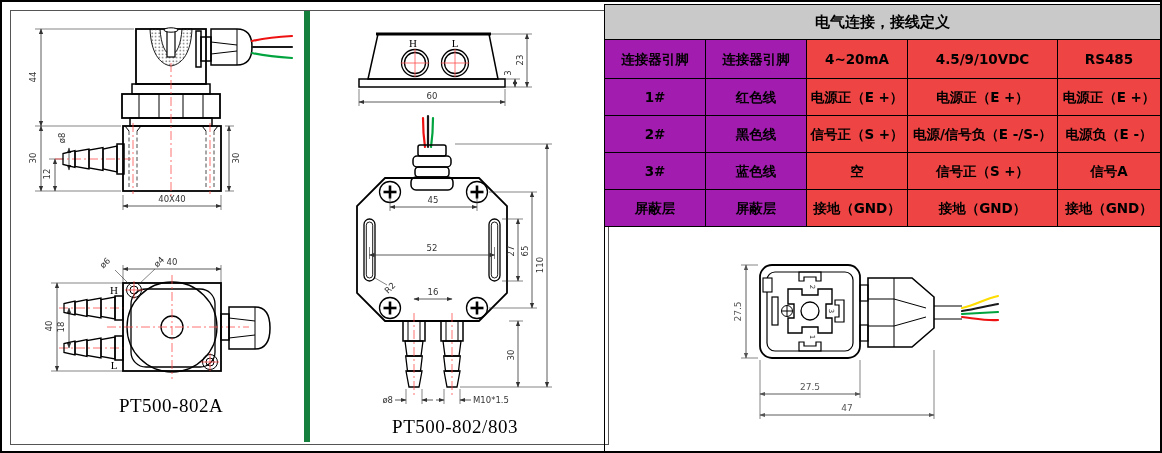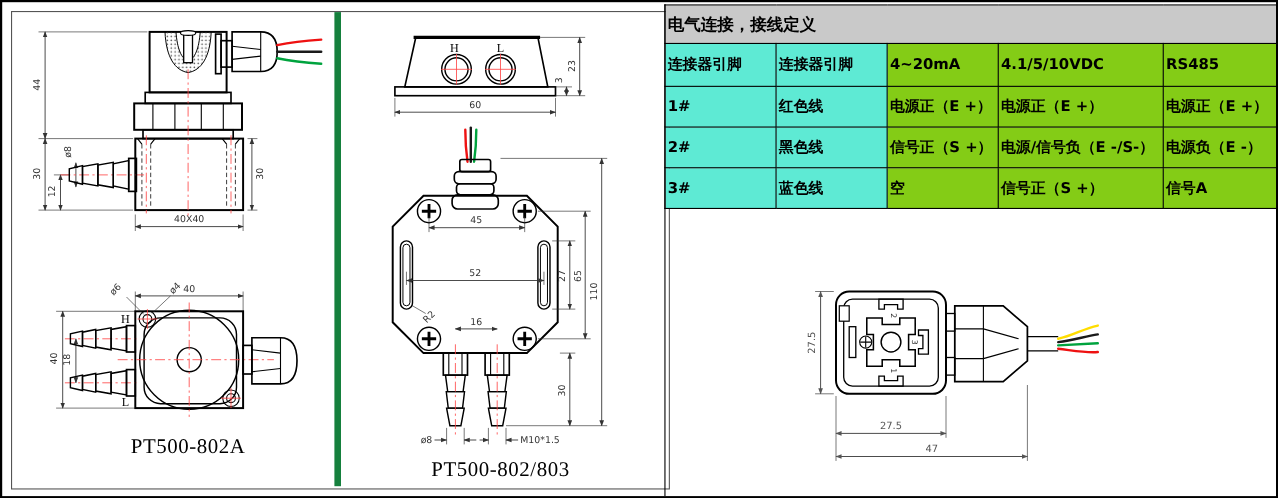--- a/index.html
+++ b/index.html
@@ -4,27 +4,27 @@
 <style>
   html,body{margin:0;padding:0;background:#e8e8e8;}
   .shot{position:relative;width:1162px;height:453px;background:#fff;border:2px solid #000;
         box-sizing:border-box;font-family:"DejaVu Sans",sans-serif;overflow:hidden;}
   .left-box{position:absolute;left:8px;top:8px;width:597px;height:433px;border:1px solid #555;display:flex;background:#fff;}
   .cellA{width:293px;height:431px;border-right:6px solid #15803d;}
   .cellB{flex:1;height:431px;}
   .vline{position:absolute;left:602px;top:2px;height:447px;width:0;border-left:1px solid #000;}
   .table-wrap{position:absolute;left:602px;top:2px;width:556px;}
   table{border-collapse:collapse;width:556px;table-layout:fixed;}
-  td{border:1px solid #000;text-align:left;vertical-align:middle;font-weight:bold;
+  td{border:1px solid #000;text-align:center;vertical-align:middle;font-weight:bold;
      font-size:13.5px;color:#000;padding:1px 2px;line-height:1.25;}
   .row-title td{background:#c9c9c9;font-size:15px;height:32px;}
   .row-head td{height:36px;}
   .row-data td{height:34px;}
-  .c-p{background:#5eead4;}
-  .c-y{background:#84cc16;}
+  .c-p{background:#a21caf;}
+  .c-y{background:#ef4444;}
   .conn-wrap{position:absolute;left:602px;top:245px;width:556px;height:204px;}
   svg{display:block;}
   .o2{fill:none;stroke:#000;stroke-width:1.8;}
   .o15{fill:none;stroke:#000;stroke-width:1.5;}
   .o13{fill:none;stroke:#000;stroke-width:1.3;}
   .o1{fill:none;stroke:#000;stroke-width:1;}
   .ext{stroke:#333;stroke-width:.6;fill:none;}
   .dl{stroke:#333;stroke-width:.8;fill:none;}
   .cl{stroke:#f44;stroke-width:.75;fill:none;stroke-dasharray:9 3 2 3;}
   .clr{stroke:#f44;stroke-width:.75;fill:none;}
@@ -308,21 +308,21 @@
           <col style="width:103px">
         </colgroup>
       <tbody>
           <tr class="row-title">
         <td colspan="5">电气连接，接线定义</td>
       </tr>
       <tr class="row-head">
         <td class="c-p">连接器引脚</td>
         <td class="c-p">连接器引脚</td>
         <td class="c-y">4~20mA</td>
-        <td class="c-y">4.1/5/10VDC</td>
+        <td class="c-y">4.5/9/10VDC</td>
         <td class="c-y">RS485</td>
       </tr>
       <tr class="row-data">
         <td class="c-p">1#</td>
         <td class="c-p">红色线</td>
         <td class="c-y">电源正（E +）</td>
         <td class="c-y">电源正（E +）</td>
         <td class="c-y">电源正（E +）</td>
       </tr>
       <tr class="row-data">
@@ -331,20 +331,27 @@
         <td class="c-y">信号正（S +）</td>
         <td class="c-y">电源/信号负（E -/S-）</td>
         <td class="c-y">电源负（E -）</td>
       </tr>
       <tr class="row-data">
         <td class="c-p">3#</td>
         <td class="c-p">蓝色线</td>
         <td class="c-y">空</td>
         <td class="c-y">信号正（S +）</td>
         <td class="c-y">信号A</td>
+      </tr>
+      <tr class="row-data">
+        <td class="c-p">屏蔽层</td>
+        <td class="c-p">屏蔽层</td>
+        <td class="c-y">接地（GND）</td>
+        <td class="c-y">接地（GND）</td>
+        <td class="c-y">接地（GND）</td>
       </tr>
     </tbody>
       </table>
   </div>
   <div class="vline"></div>
 
   <div class="conn-wrap">
     <svg width="556" height="204" viewBox="0 0 556 204">
       <defs>
         <marker id="arC" viewBox="0 0 10 10" refX="9" refY="5" markerWidth="7" markerHeight="7" orient="auto-start-reverse">

